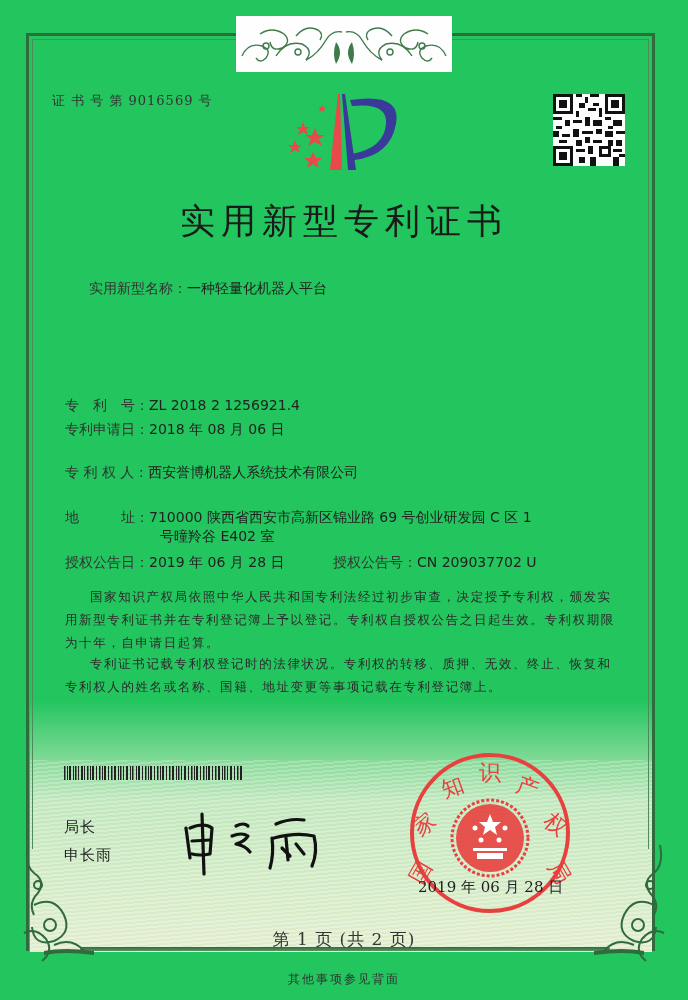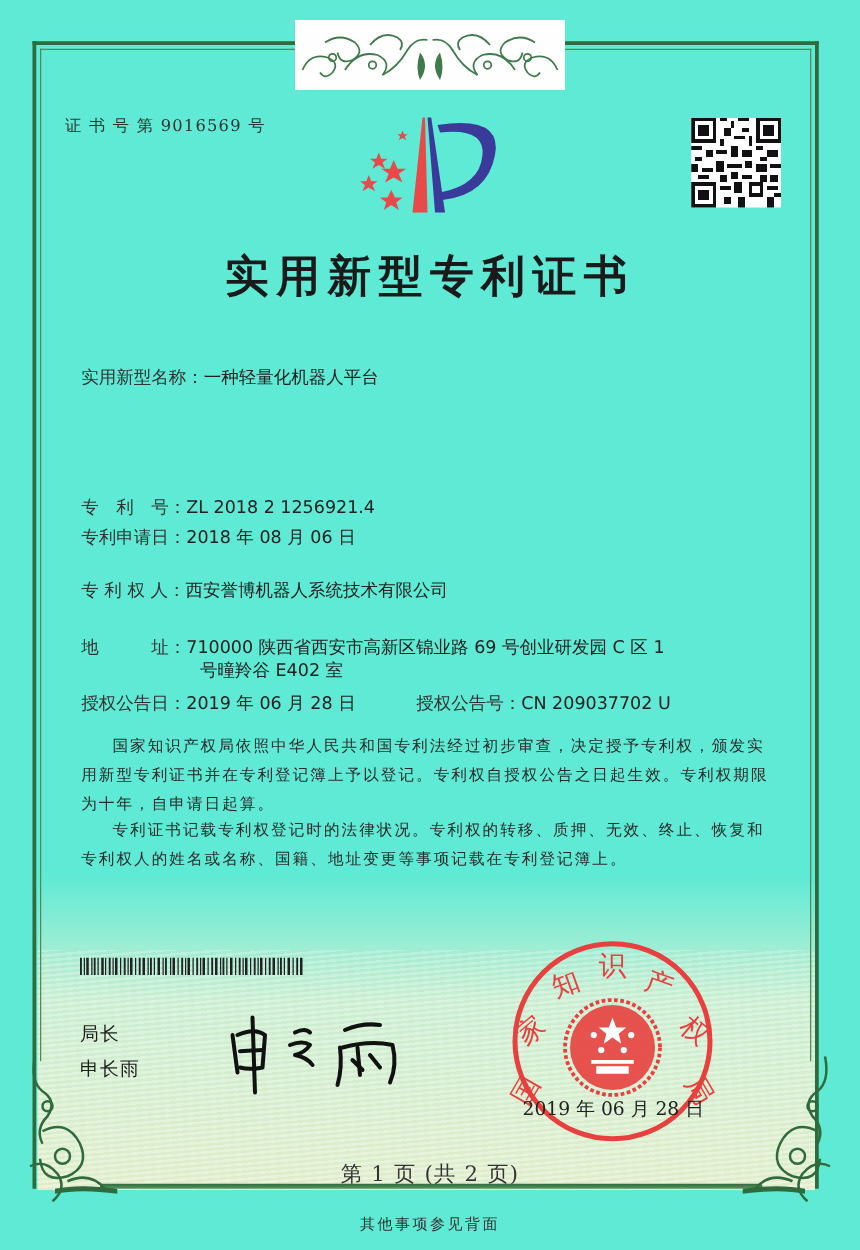--- a/index.html
+++ b/index.html
@@ -4,21 +4,21 @@
 <style>
   html, body { margin:0; padding:0; }
   body {
     width:688px; height:1000px; position:relative; overflow:hidden;
     background:#ffffff;
     font-family: "DejaVu Serif", "Liberation Serif", serif;
     color:#222;
   }
   .sheet {
     position:absolute; left:0; top:0; width:688px; height:1000px;
-    background:#5eead4;
+    background:#22c55e;
   }
   .wash {
     position:absolute; left:30px; top:700px; width:622px; height:252px;
     background: linear-gradient(to bottom, rgba(236,244,222,0) 0%, rgba(231,241,212,0.8) 40%, #e4efcf 100%);
   }
   .wash-lines {
     position:absolute; left:30px; top:760px; width:622px; height:192px;
     background: repeating-linear-gradient(175deg, rgba(255,255,255,0.25) 0 2px, rgba(200,220,180,0.12) 2px 4px);
   }
   
@@ -44,21 +44,21 @@
 
   .cert-no {
     position:absolute; left:52px; top:92px; font-size:13px; letter-spacing:1px; color:#333;
   }
   .logo { position:absolute; left:280px; top:84px; width:140px; height:96px; }
   .qr { position:absolute; left:553px; top:94px; width:72px; height:72px; }
 
   .title {
     position:absolute; left:0; width:688px; top:198px; text-align:center;
     font-size:35px; letter-spacing:6px; color:#1a1a1a;
-    font-family:"DejaVu Sans", "Liberation Sans", sans-serif; font-weight:bold;
+    font-family:"DejaVu Sans", "Liberation Sans", sans-serif; font-weight:normal;
   }
   .field {
     position:absolute; left:65px; font-size:14px; color:#2a2a2a; white-space:nowrap;
     font-family:"DejaVu Sans", "Liberation Sans", sans-serif;
   }
   .field .lbl { display:inline-block; color:#333; }
   .field .val { color:#222; }
   .addr2 { position:absolute; left:160px; top:525px; font-size:14px; color:#222; font-family:"DejaVu Sans","Liberation Sans",sans-serif; }
 
   .para {
@@ -206,21 +206,21 @@
       <rect x="21" y="19" width="3" height="1"></rect>
         <rect x="9" y="22" width="2" height="2"></rect>
         <rect x="13" y="22" width="2" height="3"></rect>
       <rect x="21" y="22" width="2" height="3"></rect>
         <rect x="23" y="21" width="2" height="1"></rect>
     </g>
   </svg>
 
   <div class="title">实用新型专利证书</div>
 
-  <div class="field" style="top:293px;">
+  <div class="field" style="top:280px;margin-left:24px;">
     <span class="lbl">实用新型名称：</span><span class="val">一种轻量化机器人平台</span>
   </div>
   <div class="field" style="top:397px;">
     <span class="lbl">专　利　号：</span><span class="val">ZL 2018 2 1256921.4</span>
   </div>
   <div class="field" style="top:421px;">
     <span class="lbl">专利申请日：</span><span class="val">2018 年 08 月 06 日</span>
   </div>
   <div class="field" style="top:464px;">
     <span class="lbl">专 利 权 人：</span><span class="val">西安誉博机器人系统技术有限公司</span>

